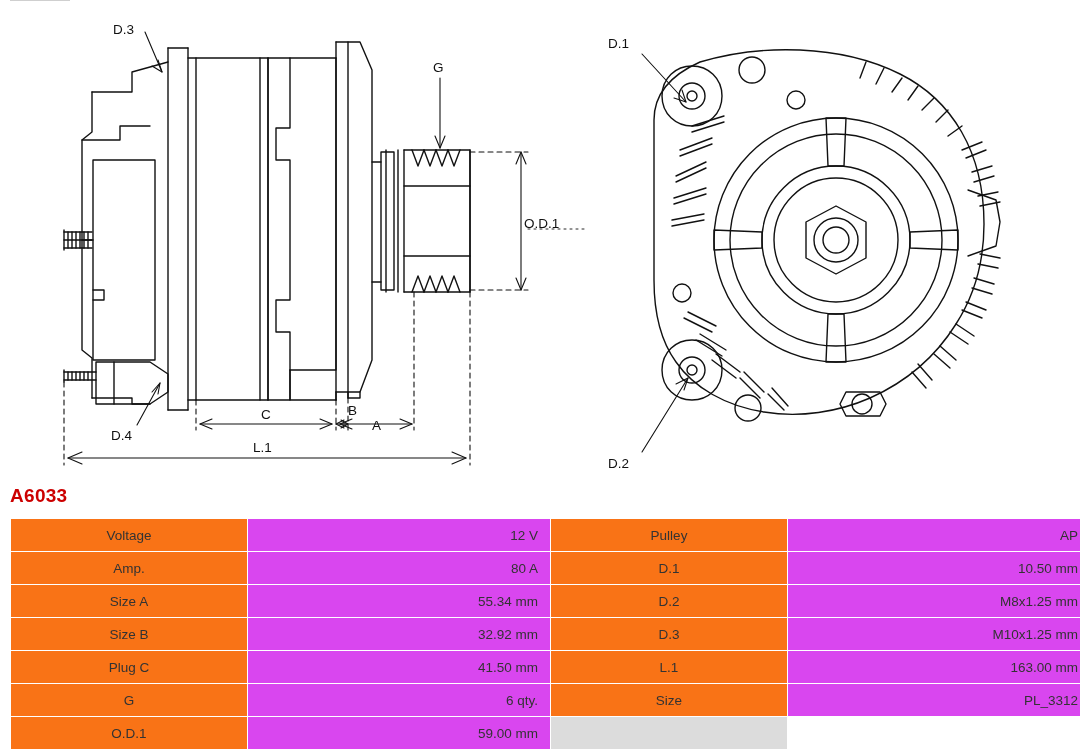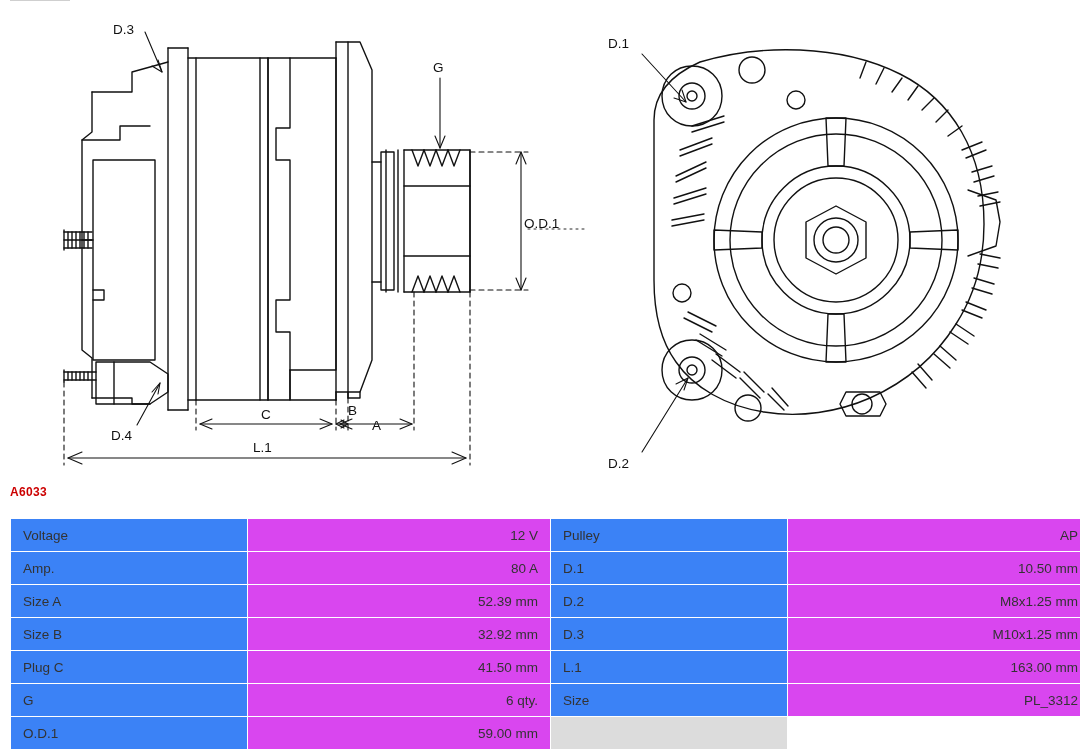--- a/index.html
+++ b/index.html
@@ -24,21 +24,21 @@
     position: absolute;
     left: 0;
     top: 0;
     width: 1080px;
     height: 480px;
   }
   .part-number {
     position: absolute;
     left: 10px;
     top: 485px;
-    font-size: 12px;
+    font-size: 19px;
     font-weight: bold;
     color: #cc0000;
     letter-spacing: 0.3px;
   }
   .spec-table {
     position: absolute;
     left: 10px;
     top: 518px;
     width: 1060px;
     border-collapse: collapse;
@@ -46,23 +46,23 @@
     font-size: 13.5px;
   }
   .spec-table td {
     height: 32px;
     padding: 0 12px;
     border: 1px solid #ffffff;
     white-space: nowrap;
     overflow: hidden;
   }
   .spec-table td.label {
-    background: #3b82f6;
+    background: #f97316;
     color: #333;
-    text-align: left;
+    text-align: center;
     width: 212px;
   }
   .spec-table td.value {
     background: #d946ef;
     color: #333;
     text-align: right;
     width: 278px;
   }
   .spec-table td.empty {
     background: #ffffff;
@@ -306,21 +306,21 @@
         <td class="value">AP</td>
       </tr>
       <tr>
         <td class="label">Amp.</td>
         <td class="value">80 A</td>
         <td class="label">D.1</td>
         <td class="value">10.50 mm</td>
       </tr>
       <tr>
         <td class="label">Size A</td>
-        <td class="value">52.39 mm</td>
+        <td class="value">55.34 mm</td>
         <td class="label">D.2</td>
         <td class="value">M8x1.25 mm</td>
       </tr>
       <tr>
         <td class="label">Size B</td>
         <td class="value">32.92 mm</td>
         <td class="label">D.3</td>
         <td class="value">M10x1.25 mm</td>
       </tr>
       <tr>

